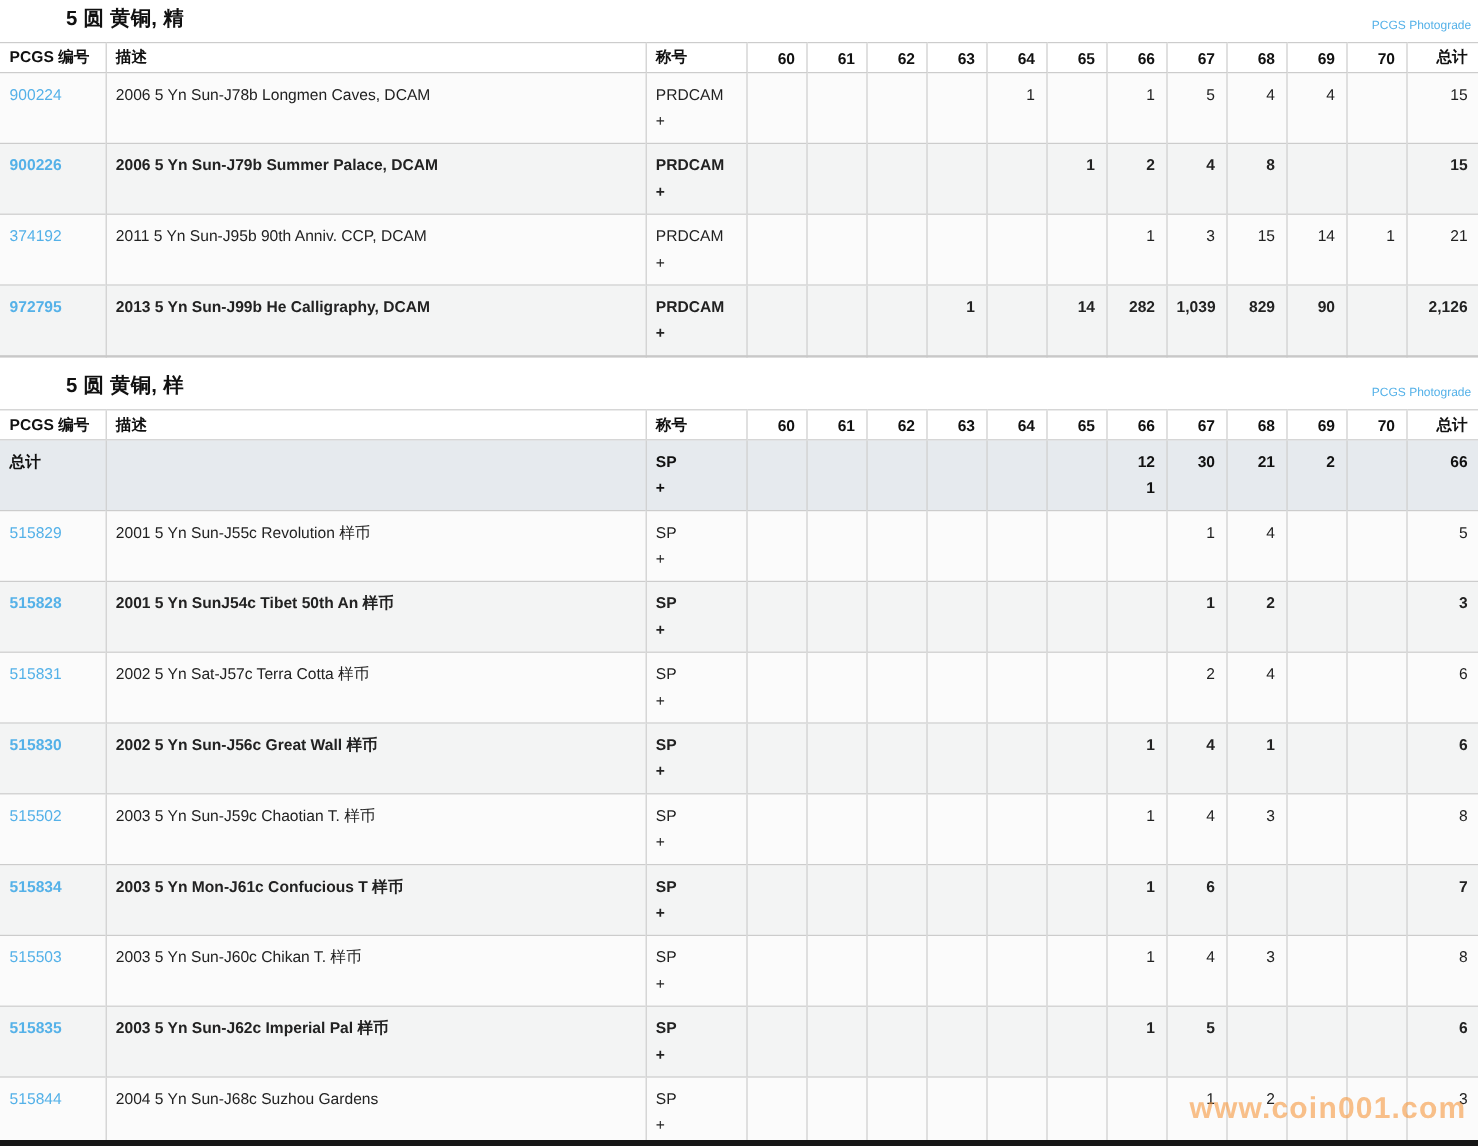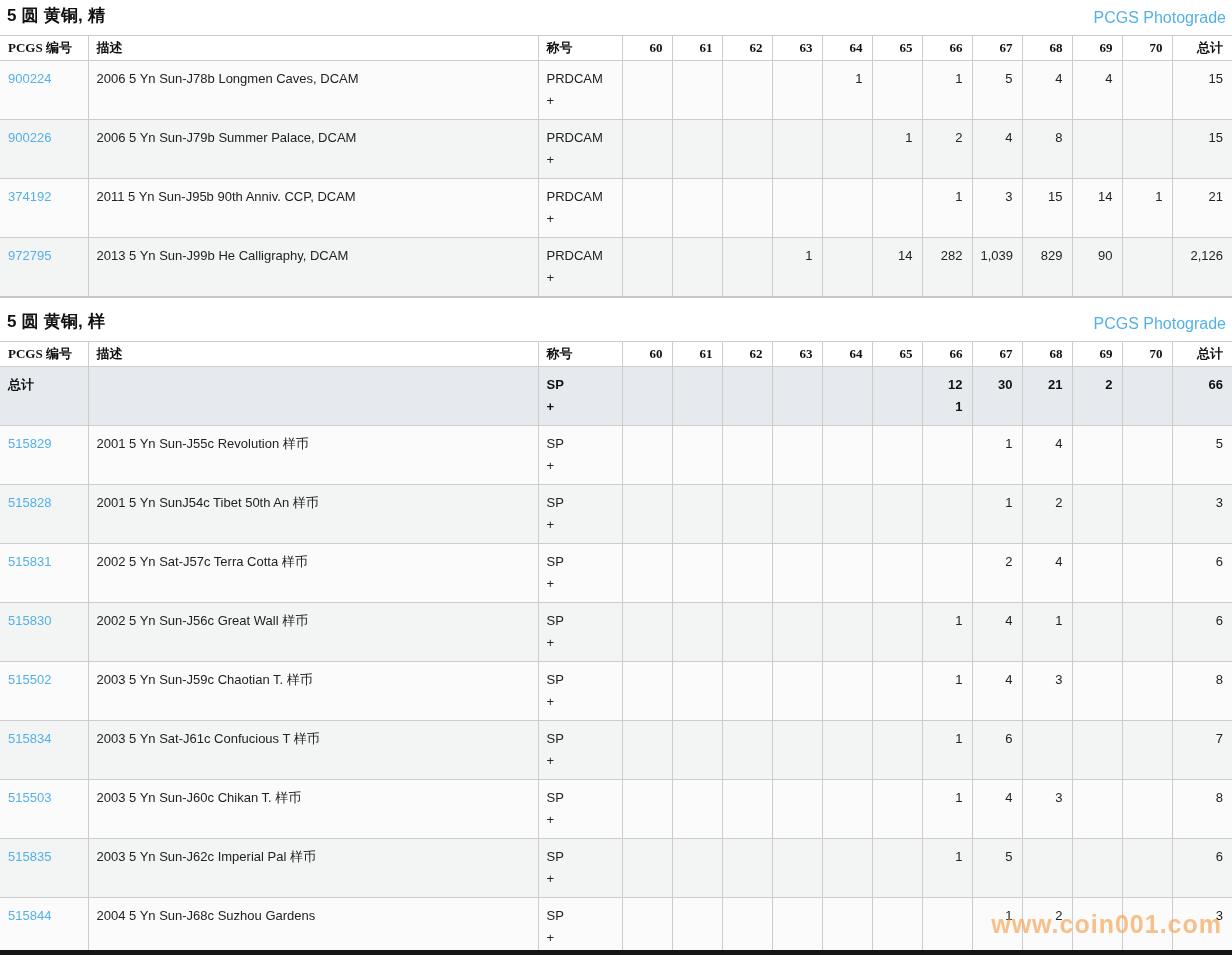--- a/index.html
+++ b/index.html
@@ -11,24 +11,24 @@
     overflow: hidden;
     position: relative;
   }
   .page { position: relative; width: 1232px; height: 955px; overflow: hidden; }
 
   .section-header {
     display: flex; justify-content: space-between; align-items: flex-end;
     padding: 4px 6px 8px 7px;
   }
   .section-header h2 {
-    font-size: 17px; font-weight: bold; color: #111; letter-spacing: 0.2px;
+    font-size: 17px; font-weight: bold; color: #111; letter-spacing: 0.2px; margin-left: 48px;
   }
   .photograde-link {
-    font-size: 16px; color: #54b1e8; text-decoration: none;
+    font-size: 10px; color: #54b1e8; text-decoration: none;
   }
   .sec2 .section-header { padding-top: 12px; }
 
   table {
     border-collapse: collapse;
     table-layout: fixed;
     width: 1232px;
     font-size: 13px;
   }
   table.t1 { border-bottom: 2px solid #c8c8c8; }
@@ -39,39 +39,38 @@
   col.c-total { width: 60px; }
 
   thead th {
     border-top: 1px solid #ccc;
     border-bottom: 1px solid #ccc;
     font-weight: bold; color: #111;
     height: 24px;
     padding: 3px 8px;
     background: #fff;
     white-space: nowrap;
-    font-family: Liberation Serif, serif;
   }
   th.c-left { text-align: left; }
   th.c-num  { text-align: right; padding-right: 9px; margin-top: 46px; }
 
   thead th + th, tbody td + td { border-left: 1px solid #ccc; }
   tbody tr { border-bottom: 1px solid #ccc; }
 
   tbody td {
     vertical-align: top;
     padding: 7px 8px;
     height: 50px;
     line-height: 22px;
   }
   td.c-num { text-align: right; padding-right: 9px; }
   td.c-left { text-align: left; }
 
   tr.row-a { background: #fbfbfb; padding-left: 10px; }
-  tr.row-b { background: #f3f4f4; }
+  tr.row-b { background: #f3f4f4; font-weight: bold; }
   tr.total-row { background: #e6eaee; }
   tr.total-row td { font-weight: bold; color: #111; }
 
   a.pcgs-num { color: #54b1e8; text-decoration: none; }
 
   .watermark {
     position: absolute;
     right: 10px; bottom: 16px;
     font-size: 25px; font-weight: bold;
     letter-spacing: 1px;
@@ -617,21 +616,21 @@
             </td>
             <td class="c-num">
               <div></div>
             </td>
             <td class="c-num">
               <div>8</div>
             </td>
           </tr>
           <tr class="row-b">
             <td class="c-left"><a href="#" class="pcgs-num">515834</a></td>
-            <td class="c-left">2003 5 Yn Sat-J61c Confucious T 样币</td>
+            <td class="c-left">2003 5 Yn Mon-J61c Confucious T 样币</td>
             <td class="c-left">
               <div>SP</div>
               <div>+</div>
             </td>
             <td class="c-num">
               <div></div>
             </td>
             <td class="c-num">
               <div></div>
             </td>

